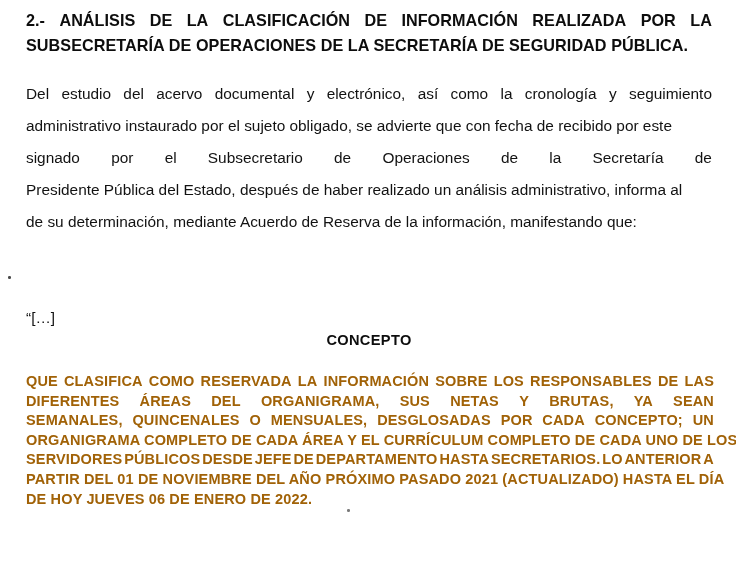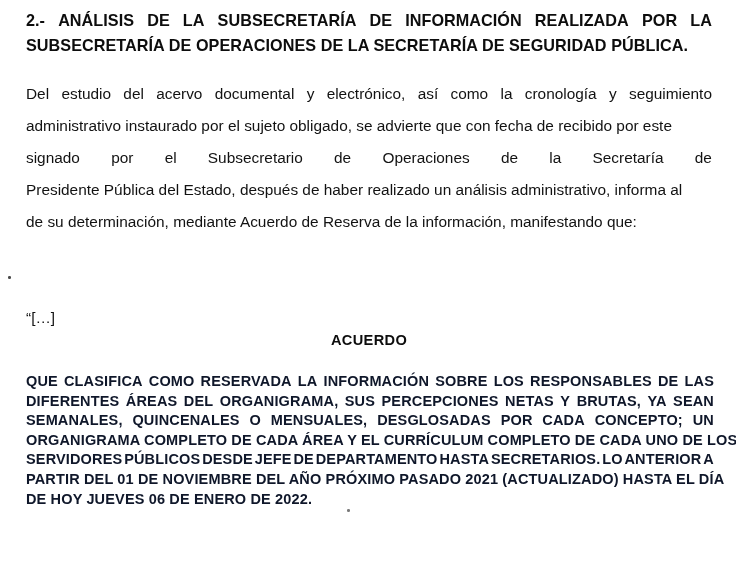--- a/index.html
+++ b/index.html
@@ -92,21 +92,21 @@
   
   .resolution-paragraph {
     position: absolute;
     left: 26px;
     top: 372px;
     width: 688px;
     font-size: 14.5px;
     font-weight: bold;
     line-height: 19.6px;
     letter-spacing: 0.15px;
-    color: #0f172a;
+    color: #a16207;
   }
   .resolution-paragraph .ln {
     display: flex;
     justify-content: space-between;
     white-space: nowrap;
     height: 19.6px;
   }
   .resolution-paragraph .ln.last {
     display: block;
   }
@@ -124,21 +124,21 @@
 <body>
 
 <div class="page">
 
   <div class="section-heading">
     <span class="ln j">
         <span>2.-</span>
         <span>ANÁLISIS</span>
         <span>DE</span>
         <span>LA</span>
-        <span>SUBSECRETARÍA</span>
+        <span>CLASIFICACIÓN</span>
         <span>DE</span>
         <span>INFORMACIÓN</span>
         <span>REALIZADA</span>
         <span>POR</span>
         <span>LA</span>
       </span>
     <span class="ln">SUBSECRETARÍA DE OPERACIONES DE LA SECRETARÍA DE SEGURIDAD PÚBLICA.</span>
   </div>
 
   <div class="body-paragraph">
@@ -172,21 +172,21 @@
       </span>
     <span class="ln last">Presidente Pública del Estado, después de haber realizado un análisis administrativo, informa al</span>
     <span class="ln last">de su determinación, mediante Acuerdo de Reserva de la información, manifestando que:</span>
   </div>
 
   <div class="speckle s1"></div>
   <div class="speckle s2"></div>
 
   <div class="quote-open">“[…]</div>
 
-  <div class="acuerdo-heading">ACUERDO</div>
+  <div class="acuerdo-heading">CONCEPTO</div>
 
   <div class="resolution-paragraph">
     <span class="ln">
         <span>QUE</span>
         <span>CLASIFICA</span>
         <span>COMO</span>
         <span>RESERVADA</span>
         <span>LA</span>
         <span>INFORMACIÓN</span>
         <span>SOBRE</span>
@@ -194,21 +194,20 @@
         <span>RESPONSABLES</span>
         <span>DE</span>
         <span>LAS</span>
       </span>
     <span class="ln">
         <span>DIFERENTES</span>
         <span>ÁREAS</span>
         <span>DEL</span>
         <span>ORGANIGRAMA,</span>
         <span>SUS</span>
-        <span>PERCEPCIONES</span>
         <span>NETAS</span>
         <span>Y</span>
         <span>BRUTAS,</span>
         <span>YA</span>
         <span>SEAN</span>
       </span>
     <span class="ln">
         <span>SEMANALES,</span>
         <span>QUINCENALES</span>
         <span>O</span>

